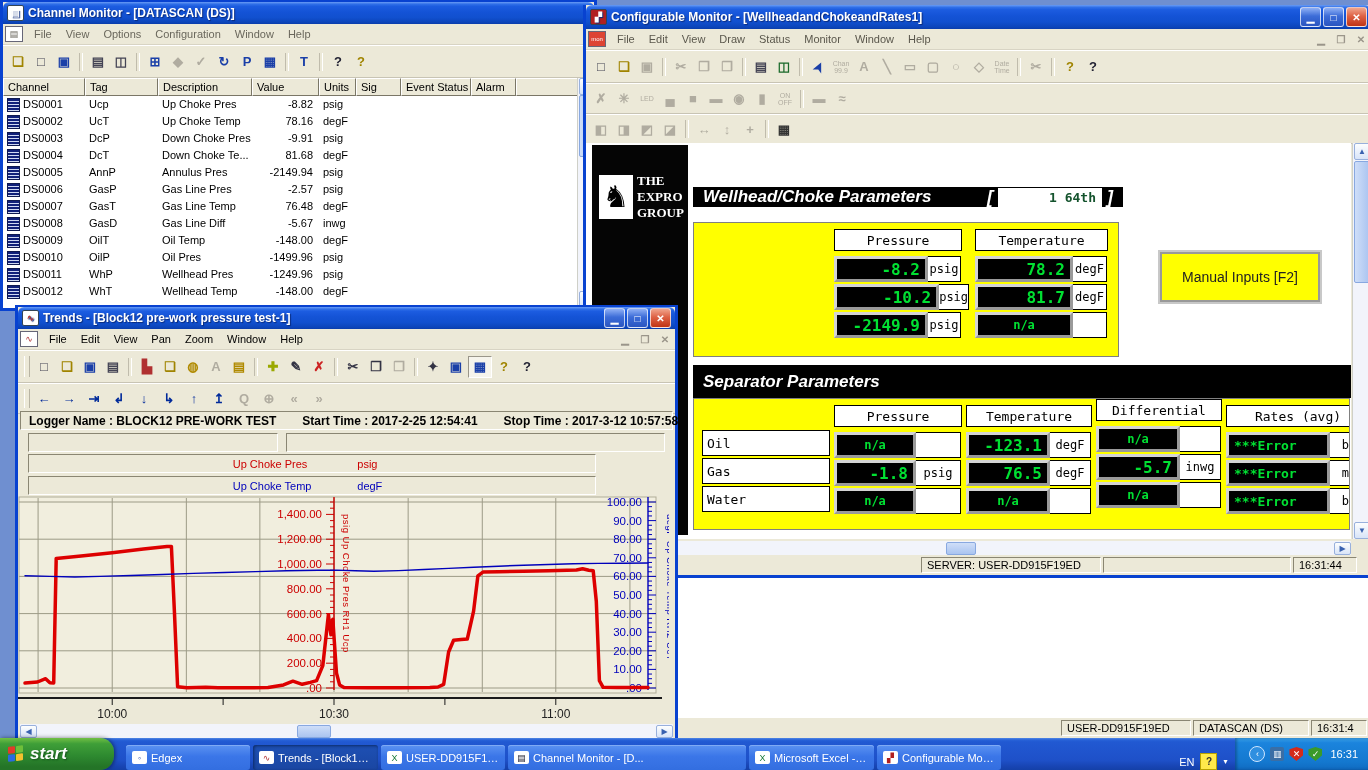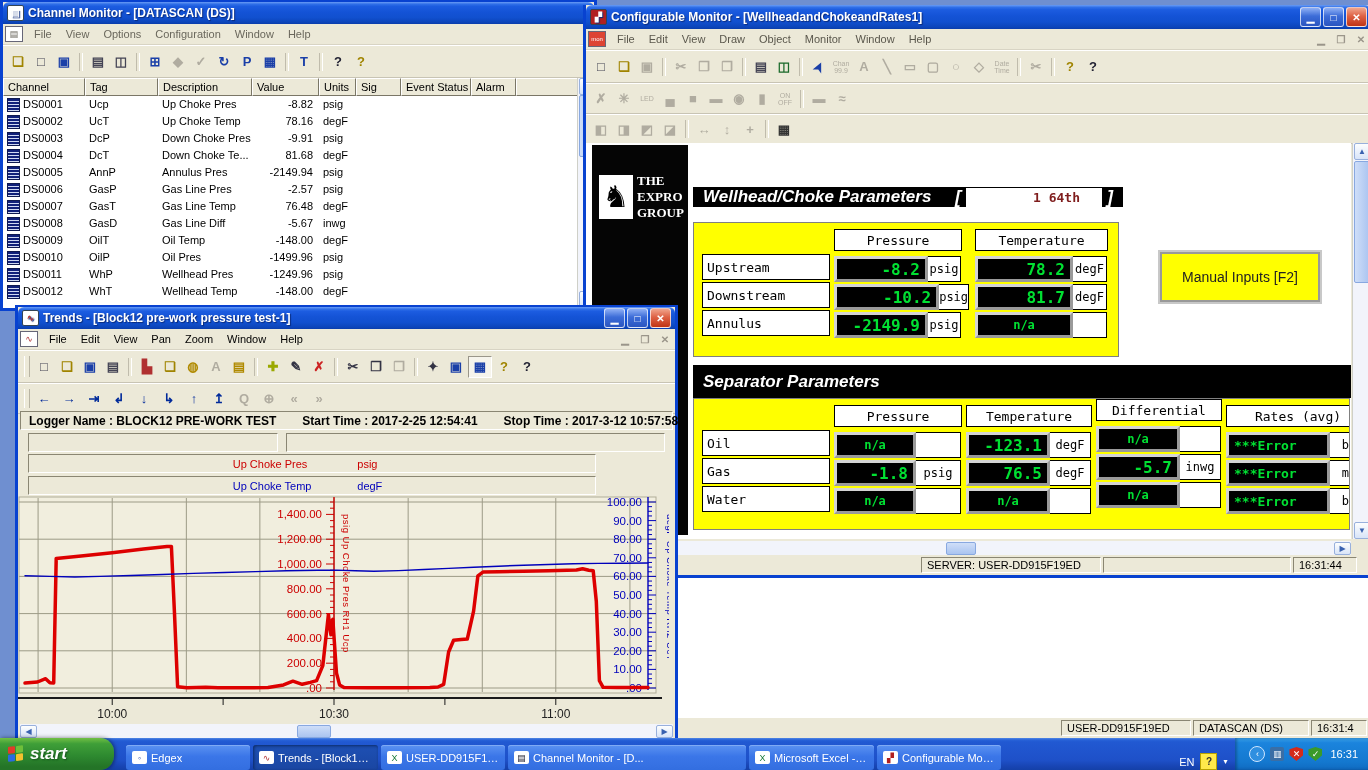--- a/index.html
+++ b/index.html
@@ -53,22 +53,22 @@
     border:1px solid #88a8e0;border-radius:2px;}
   
   #cfg-client{position:absolute;left:0;right:20px;top:138px;bottom:36px;background:#fff;overflow:hidden;}
   #expro{position:absolute;left:6px;top:2px;width:96px;height:390px;background:#050505;color:#fff;}
   #expro .lion{position:absolute;left:7px;top:30px;width:34px;height:44px;background:#fff;color:#000;
     font-size:30px;line-height:44px;text-align:center;}
   #expro .lg{position:absolute;left:45px;font-family:"Liberation Serif",serif;font-weight:bold;font-size:13px;}
   .banner{position:absolute;background:#000;color:#fff;display:flex;align-items:center;
     font-style:italic;font-weight:bold;font-size:17px;padding:0 10px;}
   .choke-wrap{margin-left:auto;display:flex;align-items:center;gap:5px;font-size:18px;}
-  .choke-box{background:#fff;color:#7f1d1d;font-family:"DejaVu Sans Mono",monospace;font-style:normal;
-    font-weight:bold;font-size:13px;width:92px;text-align:right;padding:2px 22px;}
+  .choke-box{background:#fff;color:#14532d;font-family:"DejaVu Sans Mono",monospace;font-style:normal;
+    font-weight:bold;font-size:13px;width:92px;text-align:right;padding:2px 6px;}
   .ypanel{position:absolute;background:#ffff00;border:1px solid #808080;overflow:hidden;}
   .pt-col{position:absolute;top:0;}
   .pt-head{height:20px;background:#fff;border:1px solid #000;font-family:"DejaVu Sans Mono",monospace;
     font-size:13px;display:grid;place-items:center;margin-bottom:5px;}
   .pt-label{height:24px;background:#fff;border:1px solid #000;font-family:"DejaVu Sans Mono",monospace;
     font-size:13px;display:flex;align-items:center;padding-left:4px;margin-bottom:2px;}
   .pt-row{display:flex;margin-bottom:2px;}
   .val-box{height:20px;background:#000;border:3px solid;border-color:#d4d4d4 #9a9a9a #9a9a9a #d4d4d4;
     color:#00e132;font-family:"DejaVu Sans Mono",monospace;font-weight:bold;font-size:16px;
     display:flex;align-items:center;justify-content:flex-end;padding:0 5px;}
@@ -376,21 +376,21 @@
         <span class="tb-btn close">✕</span>
       </span>
     </div>
     <div class="menubar" style="color:#5a574c;">
       <span class="mdi-ic" style="background:#d43;color:#fff;font-size:6px;">mon</span>
       <span style="display:flex;">
           <span class="menu-item">File</span>
           <span class="menu-item">Edit</span>
           <span class="menu-item">View</span>
           <span class="menu-item">Draw</span>
-          <span class="menu-item">Object</span>
+          <span class="menu-item">Status</span>
           <span class="menu-item">Monitor</span>
           <span class="menu-item">Window</span>
           <span class="menu-item">Help</span>
         </span>
       <span class="mdi-ctrls">
         <span>▁</span>
         <span>❐</span>
         <span>✕</span>
       </span>
     </div>
@@ -463,26 +463,20 @@
       <div class="banner" style="left:107px;top:44px;width:410px;height:20px;">
         <span>Wellhead/Choke Parameters</span>
         <span class="choke-wrap">
           <span>[</span>
           <span class="choke-box">1  64th</span>
           <span>]</span>
         </span>
       </div>
 
       <div class="ypanel" id="wellhead-panel" style="left:107px;top:79px;width:424px;height:133px;">
-          <div class="pt-col" style="left: 8px; width: 128px; top: 6px;">
-            <div style="height: 25px;"></div>
-            <div class="pt-label">Upstream</div>
-            <div class="pt-label">Downstream</div>
-            <div class="pt-label">Annulus</div>
-          </div>
           <div class="pt-col" style="left: 140px; width: 128px; top: 6px;">
             <div class="pt-head" style="height: 20px;">Pressure</div>
             <div class="pt-row">
               <span class="val-box" style="width: 78px;">-8.2</span>
               <span class="unit-cell" style="width: 32px;">psig</span>
             </div>
             <div class="pt-row">
               <span class="val-box" style="width: 78px; padding-left: 46px;">-10.2</span>
               <span class="unit-cell" style="width: 32px;">psig</span>
             </div>

